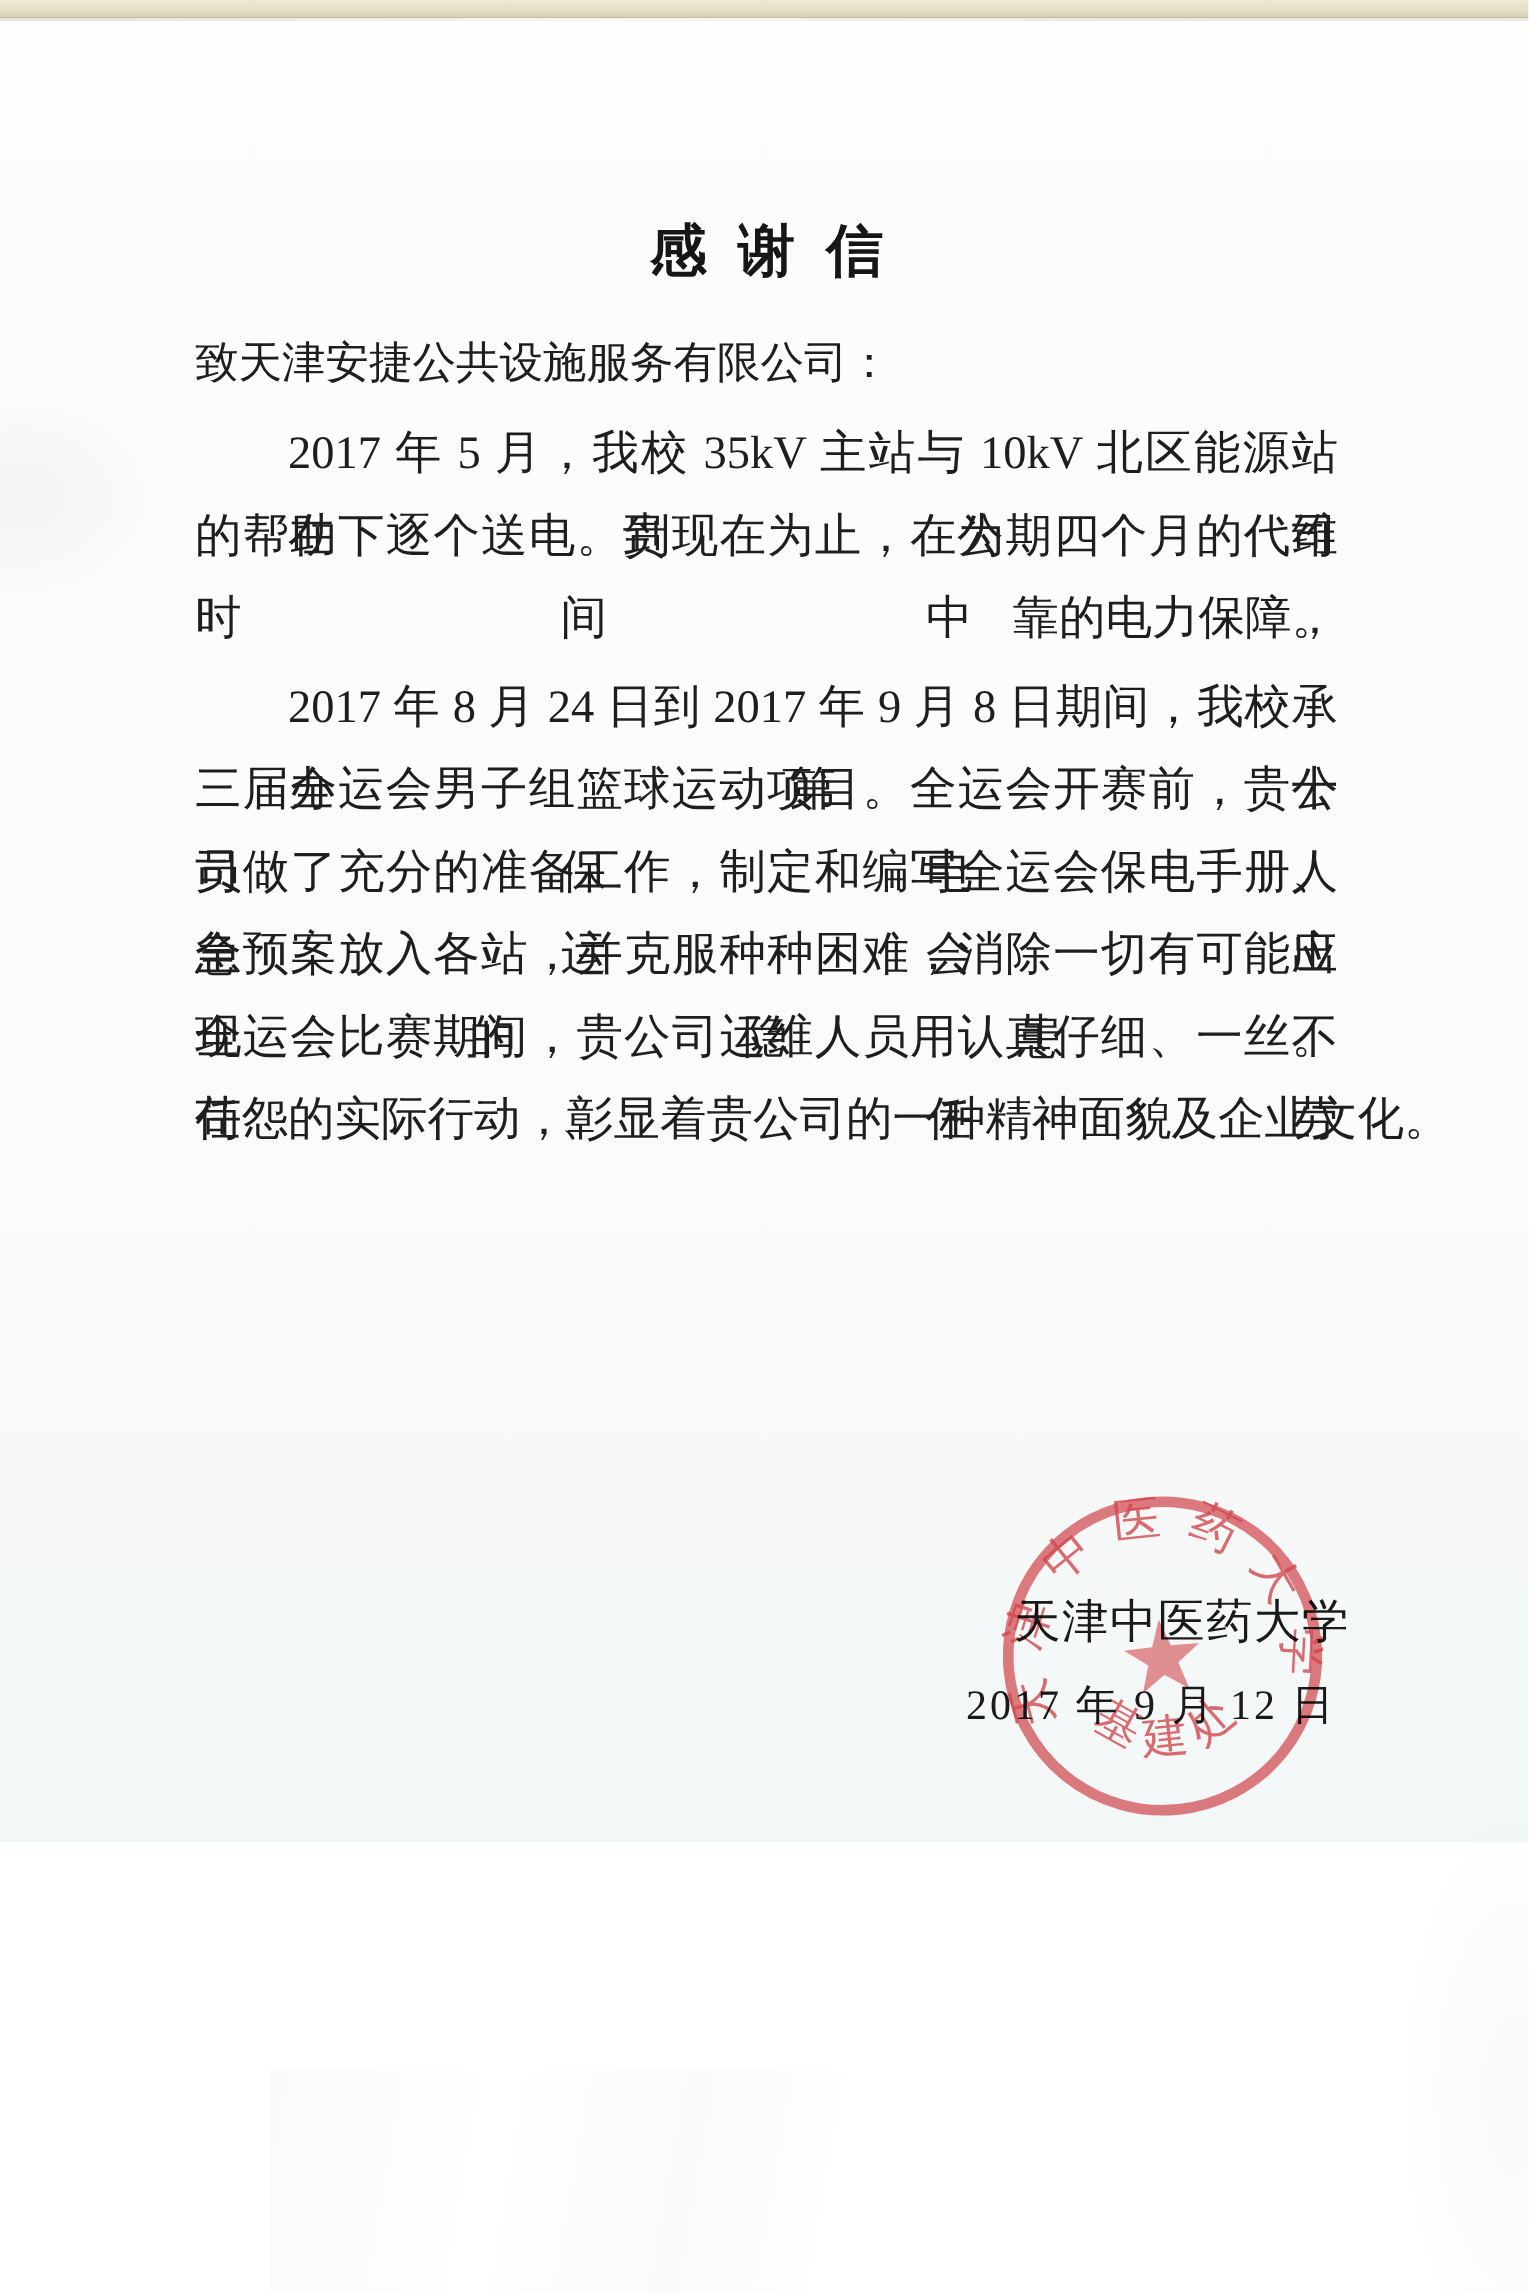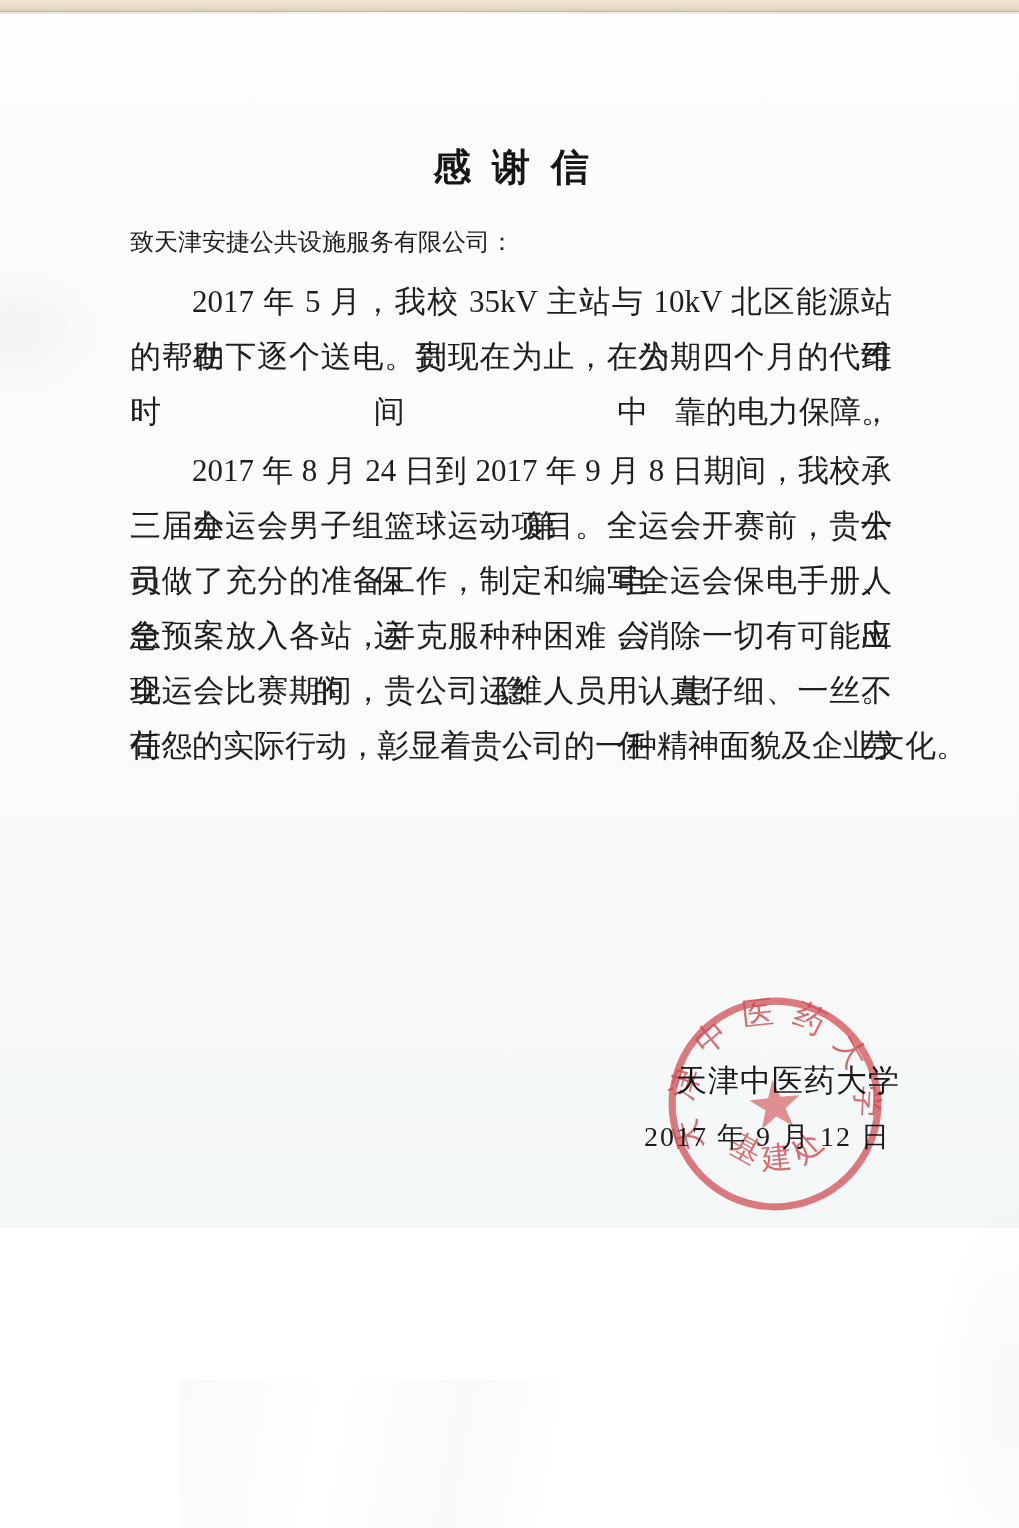--- a/index.html
+++ b/index.html
@@ -48,21 +48,21 @@
   .title {
     text-align: center;
     font-size: 38px;
     font-weight: bold;
     letter-spacing: .55em;
     text-indent: .55em;
     color: #161616;
     margin-bottom: 22px;
   }
   .salutation {
-    font-size: 24px;
+    font-size: 29px;
     line-height: 55px;
     white-space: nowrap;
   }
   .para { margin-top: 4px; }
   .line {
     font-size: 31px;
     line-height: 55px;
     height: 55px;
     white-space: nowrap;
     overflow: visible;

